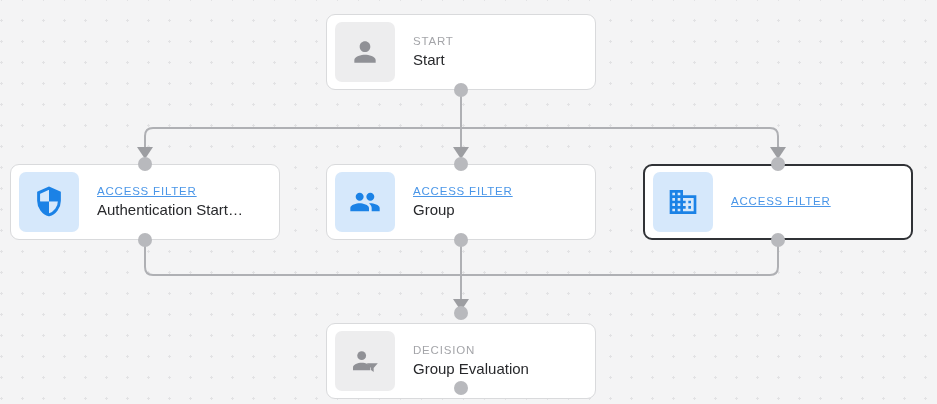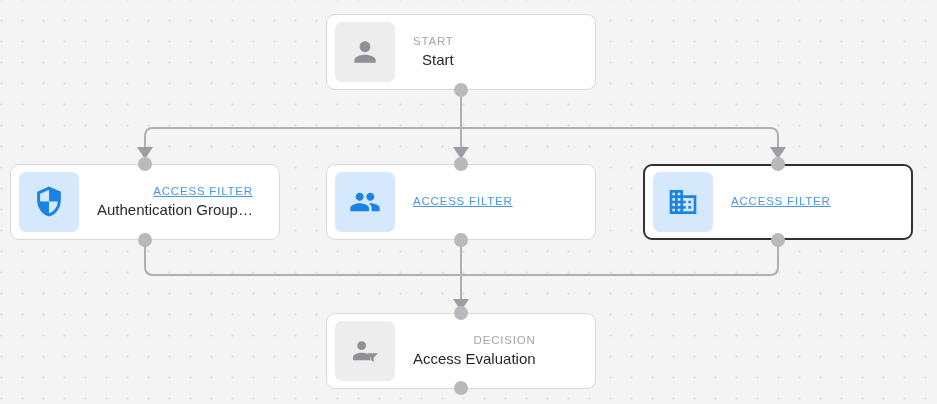--- a/index.html
+++ b/index.html
@@ -55,21 +55,20 @@
     flex:0 0 auto;
     display:flex;align-items:center;justify-content:center;
   }
   .iconbox.gray{background:var(--icon-gray-bg);color:var(--icon-gray);}
   .iconbox.blue{background:var(--icon-blue-bg);color:var(--icon-blue);}
   .iconbox svg{width:32px;height:32px;display:block;}
   .texts{
     display:flex;flex-direction:column;gap:4px;
     margin-left:18px;
     min-width:0;
-    text-align:right;
   }
   .type{
     font-size:11.5px;
     letter-spacing:.8px;
     line-height:1;
     white-space:nowrap;
   }
   .type.gray{color:var(--label-gray);}
   .type.blue{color:var(--accent-blue);text-decoration:underline;}
   .title{
@@ -120,57 +119,58 @@
         </defs>
         <g clip-path="url(#shield-clip)" fill="currentColor">
           <rect x="12" y="0" width="10" height="11.6"></rect>
           <rect x="2" y="11.6" width="10" height="12"></rect>
         </g>
         <path d="M12 1.6 4.2 5.1 V11 c0 4.9 3.35 9.45 7.8 10.6 4.45-1.15 7.8-5.7 7.8-10.6 V5.1 Z" fill="none" stroke="currentColor" stroke-width="2.2"></path>
       </svg>
     </div>
     <div class="texts">
       <div class="type blue">ACCESS FILTER</div>
-      <div class="title">Authentication Group…</div>
+      <div class="title">Authentication Start…</div>
     </div>
   </div>
 
   <div class="node" style="left:326px;top:164px">
     <div class="iconbox blue">
       <svg viewBox="0 0 24 24" fill="currentColor" aria-hidden="true">
         <path d="M16 11c1.66 0 2.99-1.34 2.99-3S17.66 5 16 5c-1.66 0-3 1.34-3 3s1.34 3 3 3zm-8 0c1.66 0 2.99-1.34 2.99-3S9.66 5 8 5C6.34 5 5 6.34 5 8s1.34 3 3 3zm0 2c-2.33 0-7 1.17-7 3.5V19h14v-2.5c0-2.33-4.67-3.5-7-3.5zm8 0c-.29 0-.62.02-.97.05 1.16.84 1.97 1.97 1.97 3.45V19h6v-2.5c0-2.33-4.67-3.5-7-3.5z"></path>
       </svg>
     </div>
     <div class="texts">
       <div class="type blue">ACCESS FILTER</div>
+      <div class="title">Group</div>
     </div>
   </div>
 
   <div class="node selected" style="left:643px;top:164px">
     <div class="iconbox blue">
       <svg viewBox="0 0 24 24" fill="currentColor" aria-hidden="true">
         <path d="M12 7V3H2v18h20V7H12zM6 19H4v-2h2v2zm0-4H4v-2h2v2zm0-4H4V9h2v2zm0-4H4V5h2v2zm4 12H8v-2h2v2zm0-4H8v-2h2v2zm0-4H8V9h2v2zm0-4H8V5h2v2zm10 12h-8v-2h2v-2h-2v-2h2v-2h-2V9h8v10zm-2-8h-2v2h2v-2zm0 4h-2v2h2v-2z"></path>
       </svg>
     </div>
     <div class="texts">
       <div class="type blue">ACCESS FILTER</div>
     </div>
   </div>
 
-  <div class="node" style="left:326px;top:313px">
+  <div class="node" style="left:326px;top:323px">
     <div class="iconbox gray">
       <svg viewBox="0 0 24 24" fill="currentColor" aria-hidden="true">
         <circle cx="9.5" cy="8" r="3.3"></circle>
         <path d="M9.5 13.4c-3 0-6.5 1.5-6.5 3.4V19h13v-2.2c0-1.9-3.5-3.4-6.5-3.4z"></path>
         <path d="M13.4 13.6h8.2l-3.1 3.7v2.9l-2-1.5v-1.4z"></path>
       </svg>
     </div>
     <div class="texts">
       <div class="type gray">DECISION</div>
-      <div class="title">Access Evaluation</div>
+      <div class="title">Group Evaluation</div>
     </div>
   </div>
 
   <svg class="connector-layer" viewBox="0 0 937 404">
 
     <path class="edge" d="M461 90 V148"></path>
     <path class="edge" d="M145 148 V136 Q145 128 153 128 H770 Q778 128 778 136 V148"></path>
     <polygon class="arrow" points="137,147 153,147 145,159"></polygon>
     <polygon class="arrow" points="453,147 469,147 461,159"></polygon>
     <polygon class="arrow" points="770,147 786,147 778,159"></polygon>

